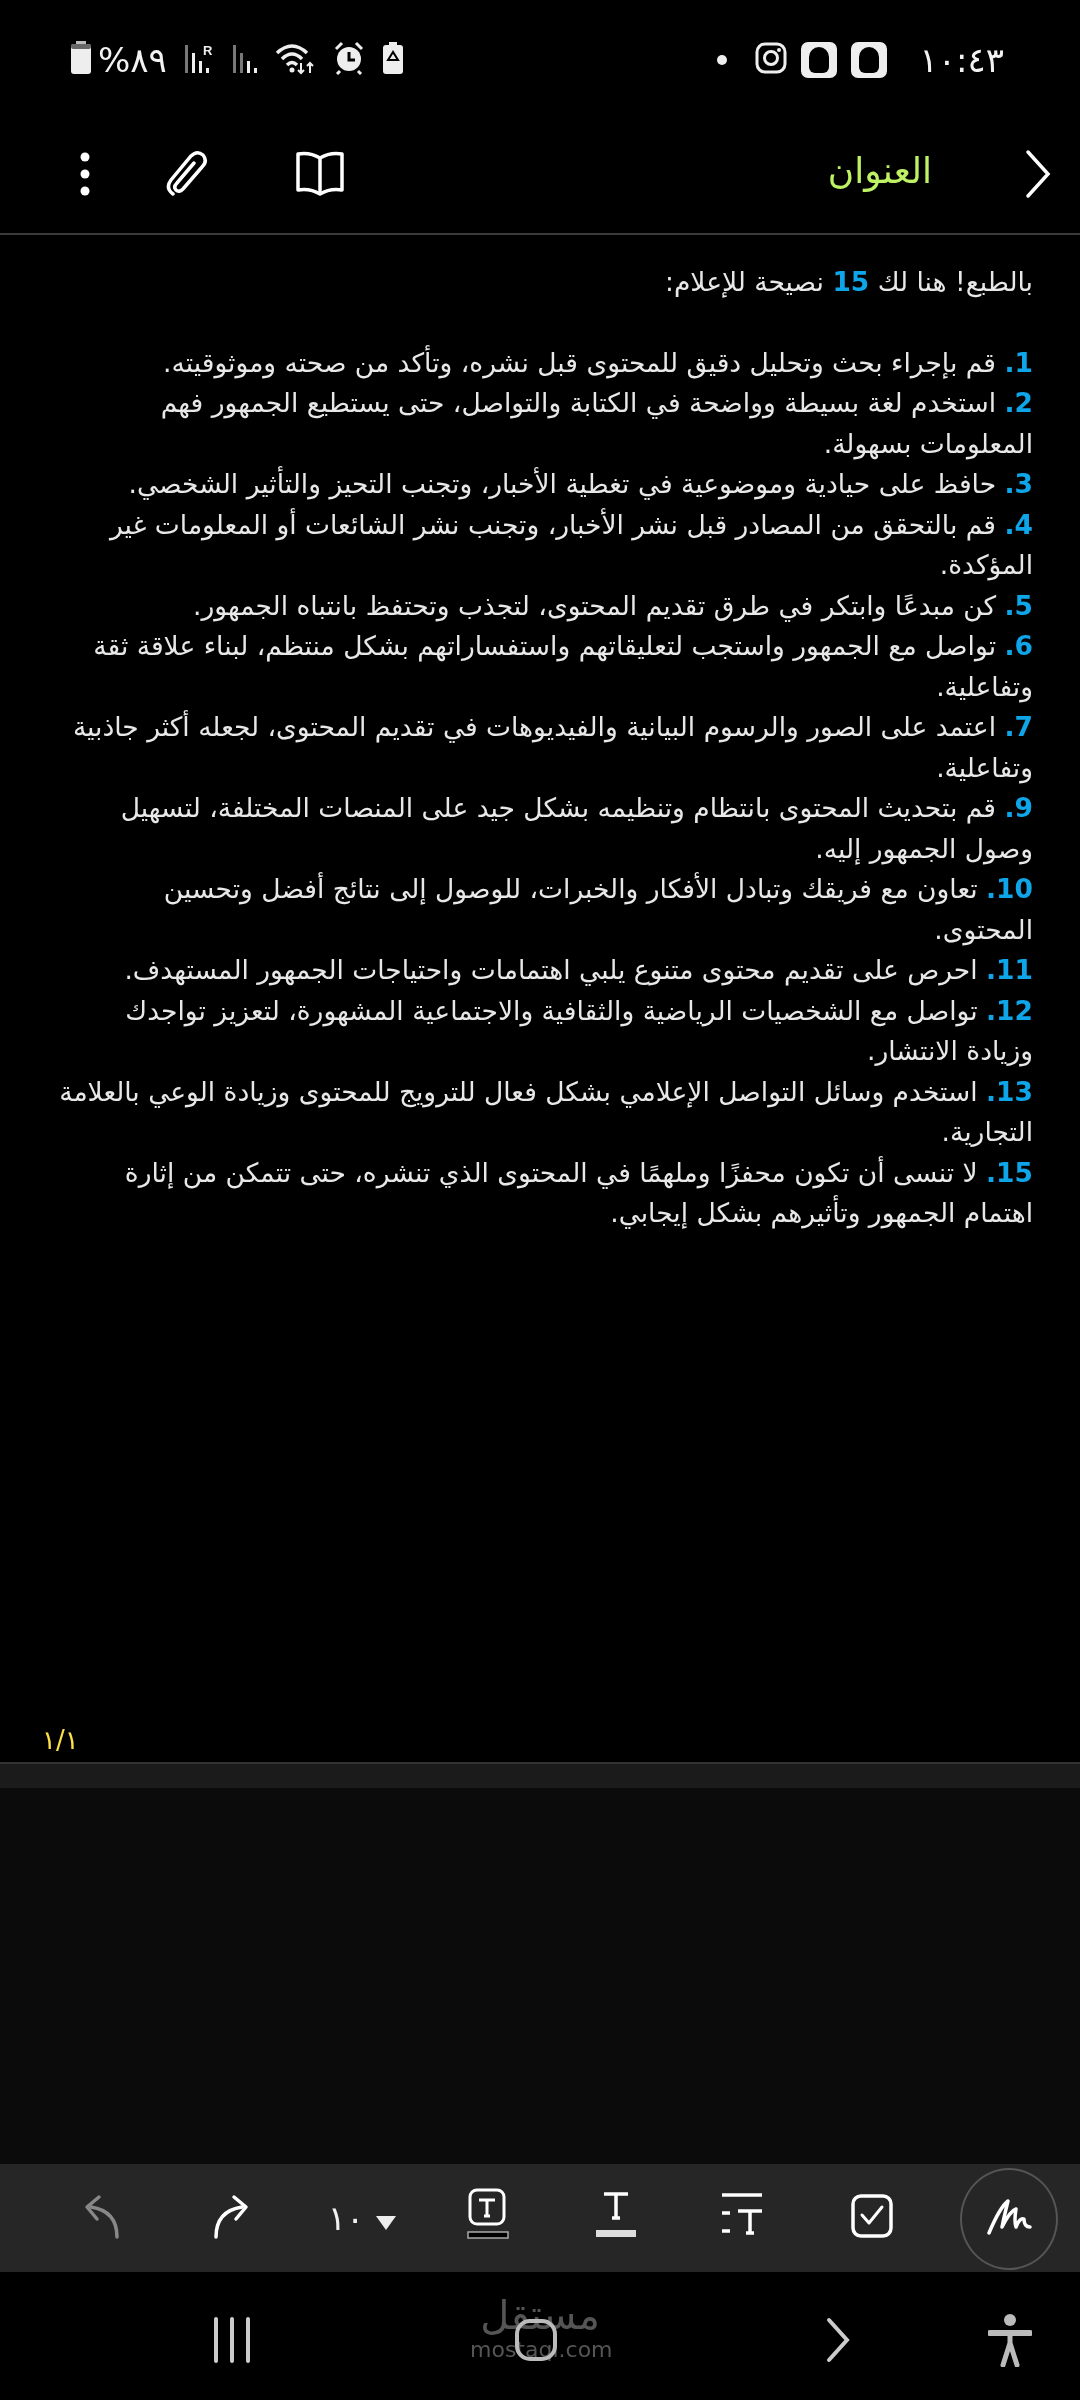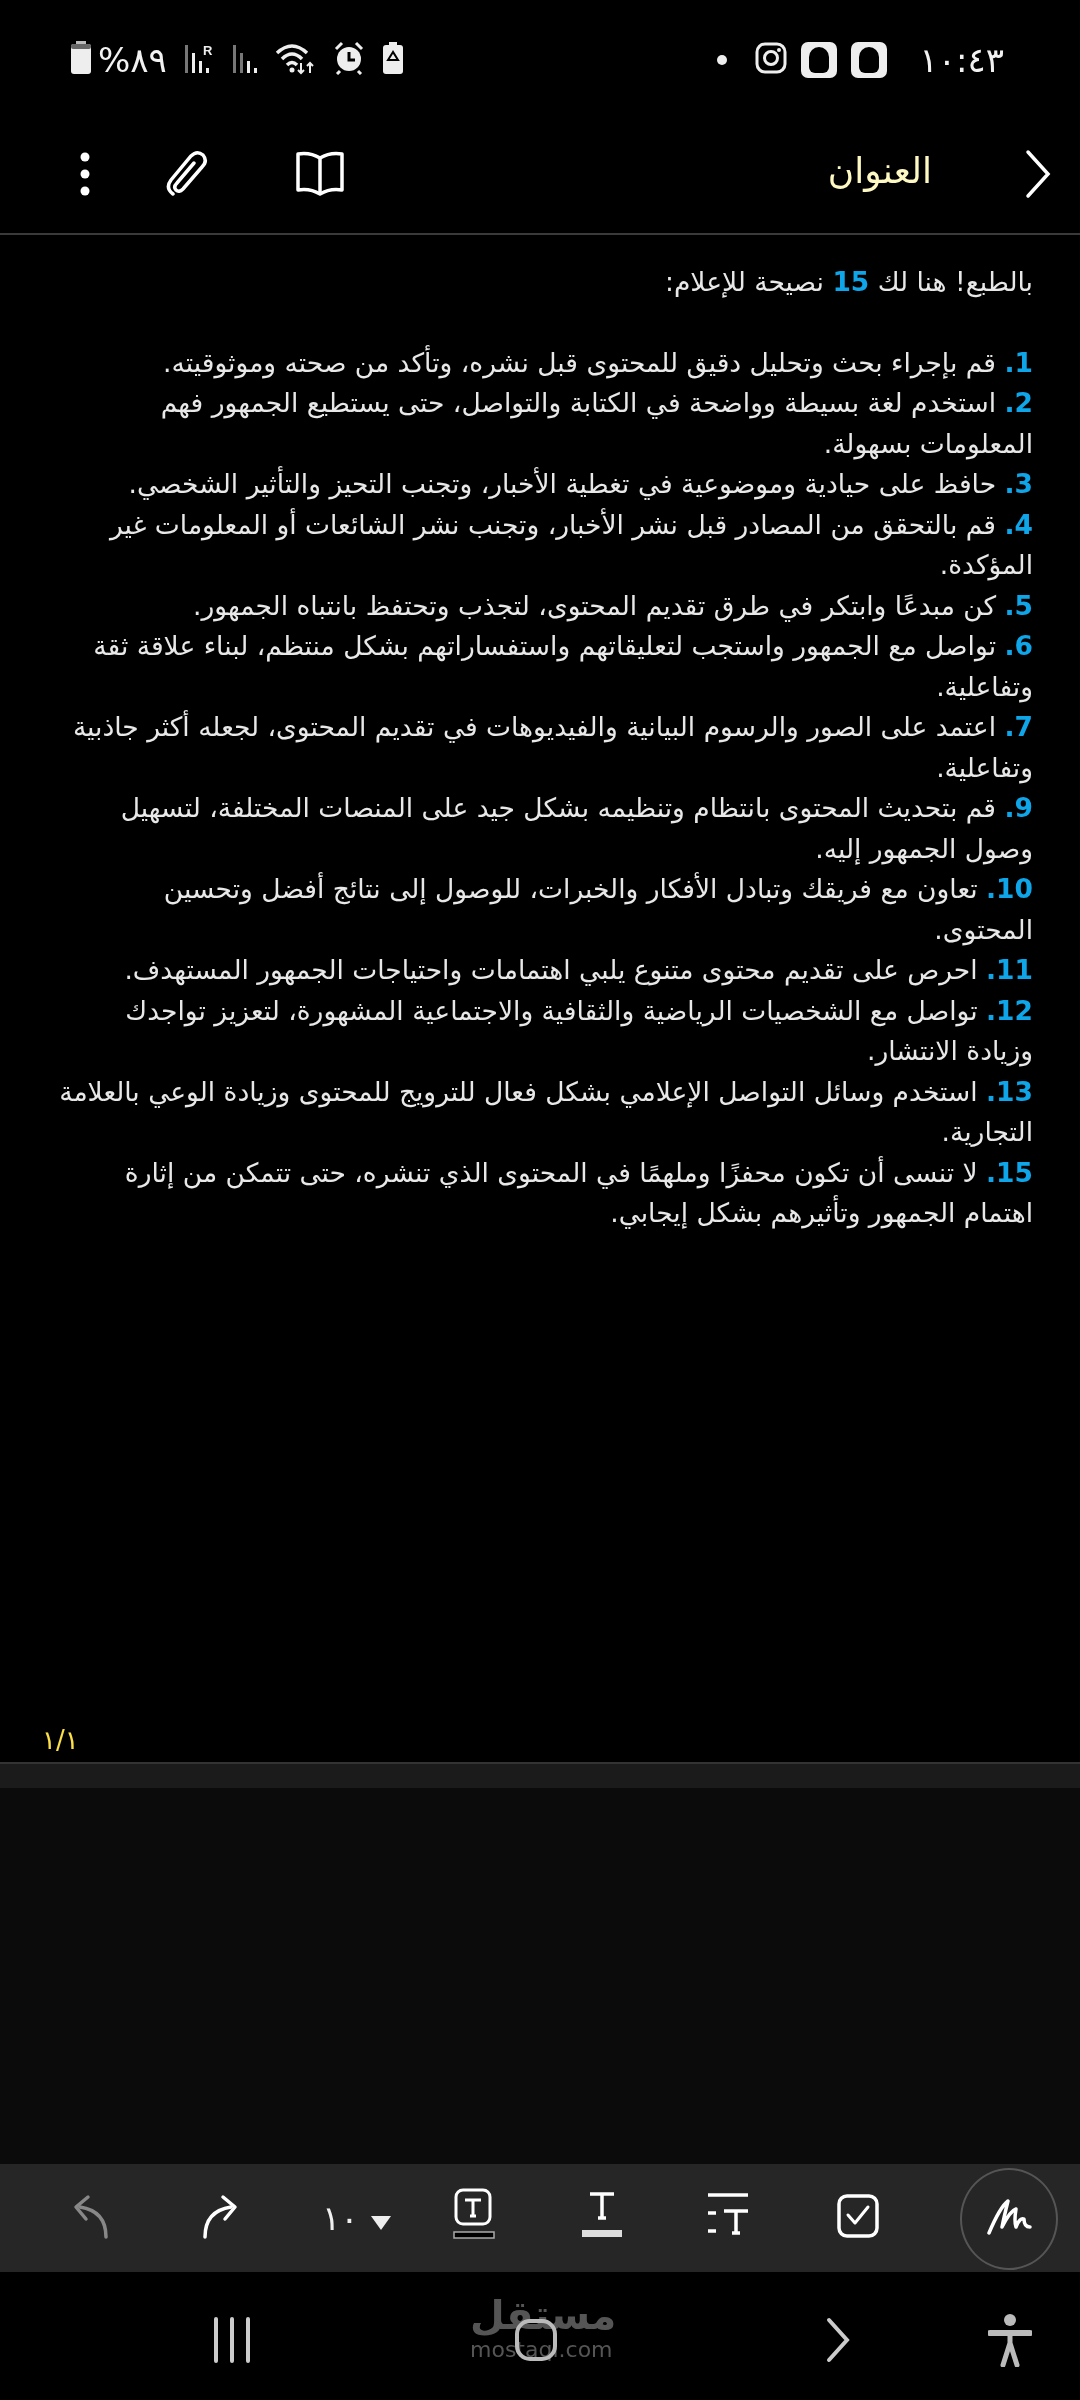--- a/index.html
+++ b/index.html
@@ -9,44 +9,44 @@
   }
   .status-bar { position:absolute; top:0; left:0; width:1080px; height:120px; }
   .sb-left { position:absolute; left:70px; top:40px; height:40px; display:flex; align-items:center; gap:16px;text-align:center; }
   .sb-right { position:absolute; right:76px; top:40px; height:40px; display:flex; align-items:center; gap:14px; }
   .sb-text { font-size:34px; color:#f2f2f2; line-height:40px; }
   .app-ico { width:36px; height:36px; background:#eee; border-radius:7px; position:relative; }
   .app-ico::after { content:""; position:absolute; left:8px; top:5px; width:20px; height:26px; background:#000; border-radius:10px 10px 6px 6px; }
 
   .header { position:absolute; top:120px; left:0; width:1080px; height:112px; }
   .hdr-btn { position:absolute; top:26px; width:60px; height:60px; display:flex; align-items:center; justify-content:center; }
-  .title-ph { position:absolute; right:148px; top:30px; font-size:36px; color:#fef9c3; direction:rtl; }
+  .title-ph { position:absolute; right:148px; top:30px; font-size:36px; color:#bef264; direction:rtl; }
   .divider-top { position:absolute; top:233px; left:0; width:1080px; height:2px; background:#3a3a3a; }
 
   .doc { position:absolute; top:262px; left:58px; width:975px; direction:rtl; text-align:right;
          font-size:26.5px; line-height:40.5px; color:#e8e8e8; }
   .doc p { margin:0; }
   .intro { margin-bottom:40px !important; }
   .num { font-weight:bold; color:#0ea5e9; }
 
   .page-ind { position:absolute; left:42px; top:1725px; font-size:26px; color:#fde047; }
   .band { position:absolute; top:1762px; left:0; width:1080px; height:24px; background:#1b1b1b;
           border-top:2px solid #333; border-bottom:2px solid #333; }
   .lower-area { position:absolute; top:1788px; left:0; width:1080px; height:376px; background:#0b0b0b; }
 
   .toolbar { position:absolute; top:2164px; left:0; width:1080px; height:108px; background:#262626; }
-  .tb-btn { position:absolute; top:18px; width:72px; height:72px; display:flex; align-items:center; justify-content:flex-start; }
+  .tb-btn { position:absolute; top:18px; width:72px; height:72px; display:flex; align-items:center; justify-content:center; }
   .size-sel { font-size:34px; color:#f0f0f0; display:flex; align-items:center; gap:12px; }
   .pen-circle { position:absolute; right:22px; top:4px; width:94px; height:98px; border-radius:50%;
                 border:2px solid #555; display:flex; align-items:center; justify-content:center; }
 
   .navbar { position:absolute; top:2272px; left:0; width:1080px; height:128px; background:#000; }
   .nav-btn { position:absolute; top:30px; width:80px; height:80px; display:flex; align-items:center; justify-content:center; }
   .watermark { position:absolute; left:470px; top:20px; width:140px; text-align:center; color:#555; pointer-events:none; }
-  .wm-ar { font-size:40px; font-weight:bold; line-height:46px; }
+  .wm-ar { font-size:40px; font-weight:normal; line-height:46px; }
   .wm-en { font-size:22px; line-height:24px; }
 </style>
 </head>
 <body>
 
 <div class="status-bar">
   <div class="sb-left">
     <span>
       <svg width="22" height="34" viewBox="0 0 22 34">
           <rect x="6" y="0" width="10" height="4" fill="#bbb"></rect>

